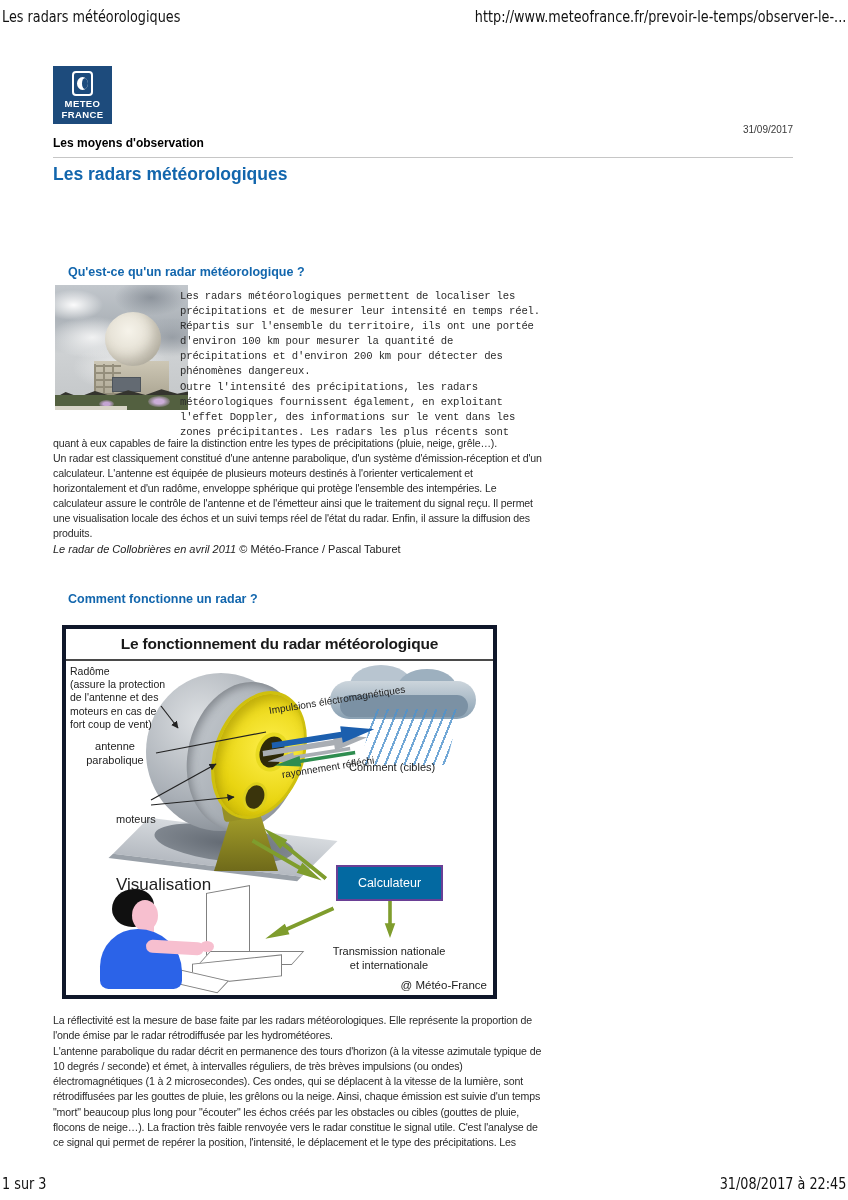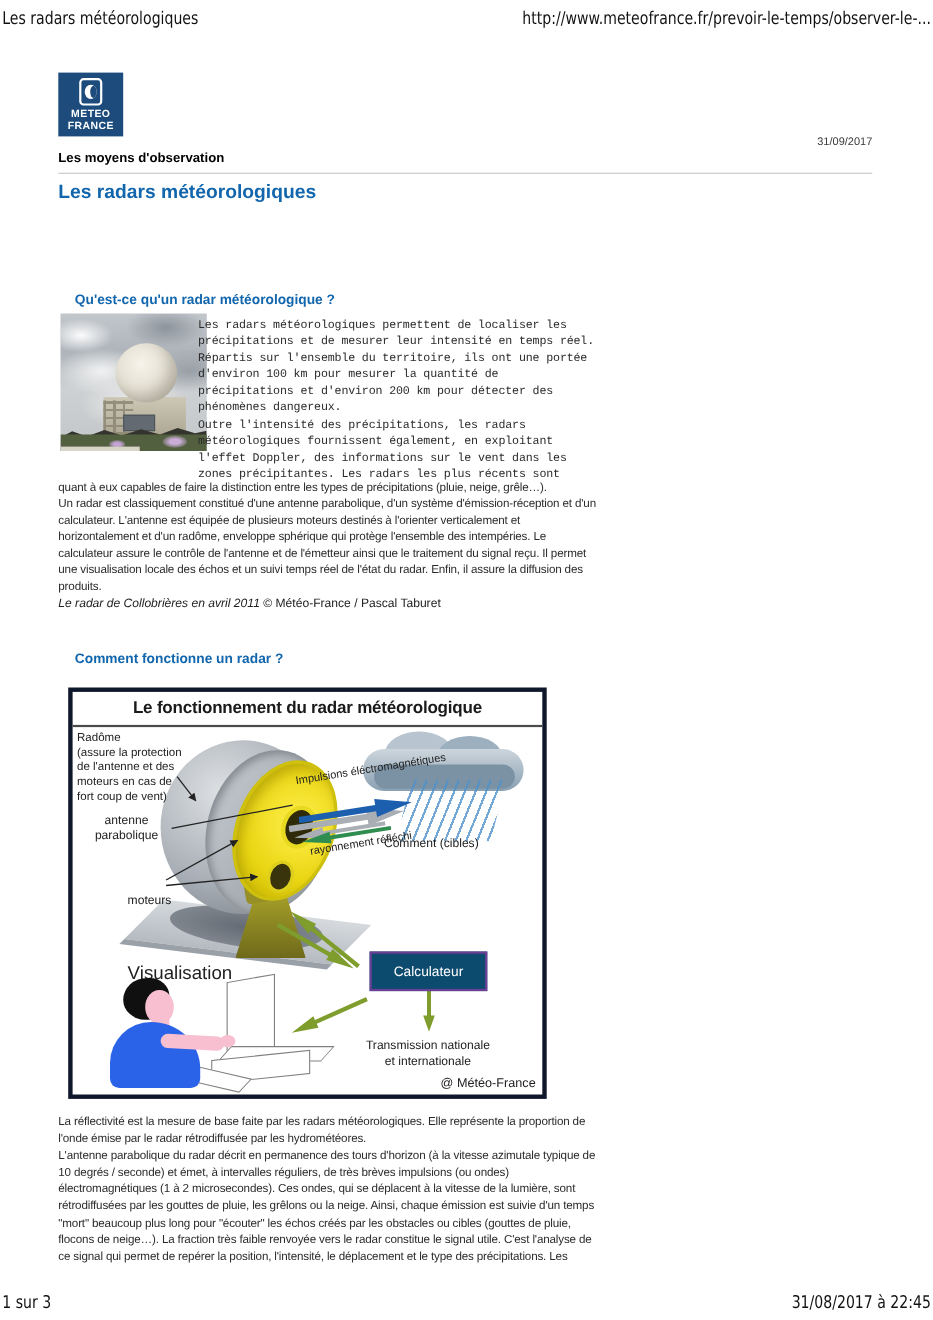--- a/index.html
+++ b/index.html
@@ -121,21 +121,21 @@
   .harrow{position:absolute;clip-path:polygon(0 35%,68% 35%,68% 6%,100% 50%,68% 94%,68% 65%,0 65%);}
   .arr-blue-sh{left:196px;top:107px;width:106px;height:19px;background:#a9aeb4;transform:rotate(-9deg);}
   .arr-blue{left:205px;top:99px;width:104px;height:19px;background:#1c5fae;transform:rotate(-9deg);}
   .arr-green-sh{left:201px;top:120px;width:84px;height:12px;background:#a9aeb4;transform:scaleX(-1) rotate(9deg);}
   .arr-green{left:208px;top:124px;width:82px;height:12px;background:#2f8d50;transform:scaleX(-1) rotate(9deg);}
   .arr-ol-up{left:189px;top:218px;width:80px;height:13px;background:#7f9d2d;transform:rotate(219deg);}
   .arr-ol-down{left:181px;top:225px;width:80px;height:13px;background:#7f9d2d;transform:rotate(30deg);}
   .arr-ol-d{left:301px;top:280px;width:46px;height:12px;background:#7f9d2d;transform:rotate(90deg);}
   .arr-ol-pc{left:196px;top:288px;width:75px;height:13px;background:#7f9d2d;transform:rotate(156deg);}
 
-  .calc{position:absolute;left:270px;top:236px;width:103px;height:32px;background:#0c4a6e;border:2px solid #6a3f95;
+  .calc{position:absolute;left:270px;top:236px;width:103px;height:32px;background:#0369a1;border:2px solid #6a3f95;
     color:#fff;font-size:12.5px;display:flex;align-items:center;justify-content:center;z-index:3;}
 
   
   .monitor{position:absolute;left:140px;top:260px;width:42px;height:70px;background:#fff;
     border:1.5px solid #808080;transform:skewY(-10deg);}
   .pc-base-top{position:absolute;left:138px;top:322px;width:92px;height:12px;background:#fff;
     border:1.5px solid #808080;transform:skewX(-42deg);}
   .pc-base{position:absolute;left:126px;top:330px;width:88px;height:20px;background:#fff;
     border:1.5px solid #808080;transform:skewY(-6deg);}
   .keyboard{position:absolute;left:100px;top:344px;width:56px;height:13px;background:#fff;

